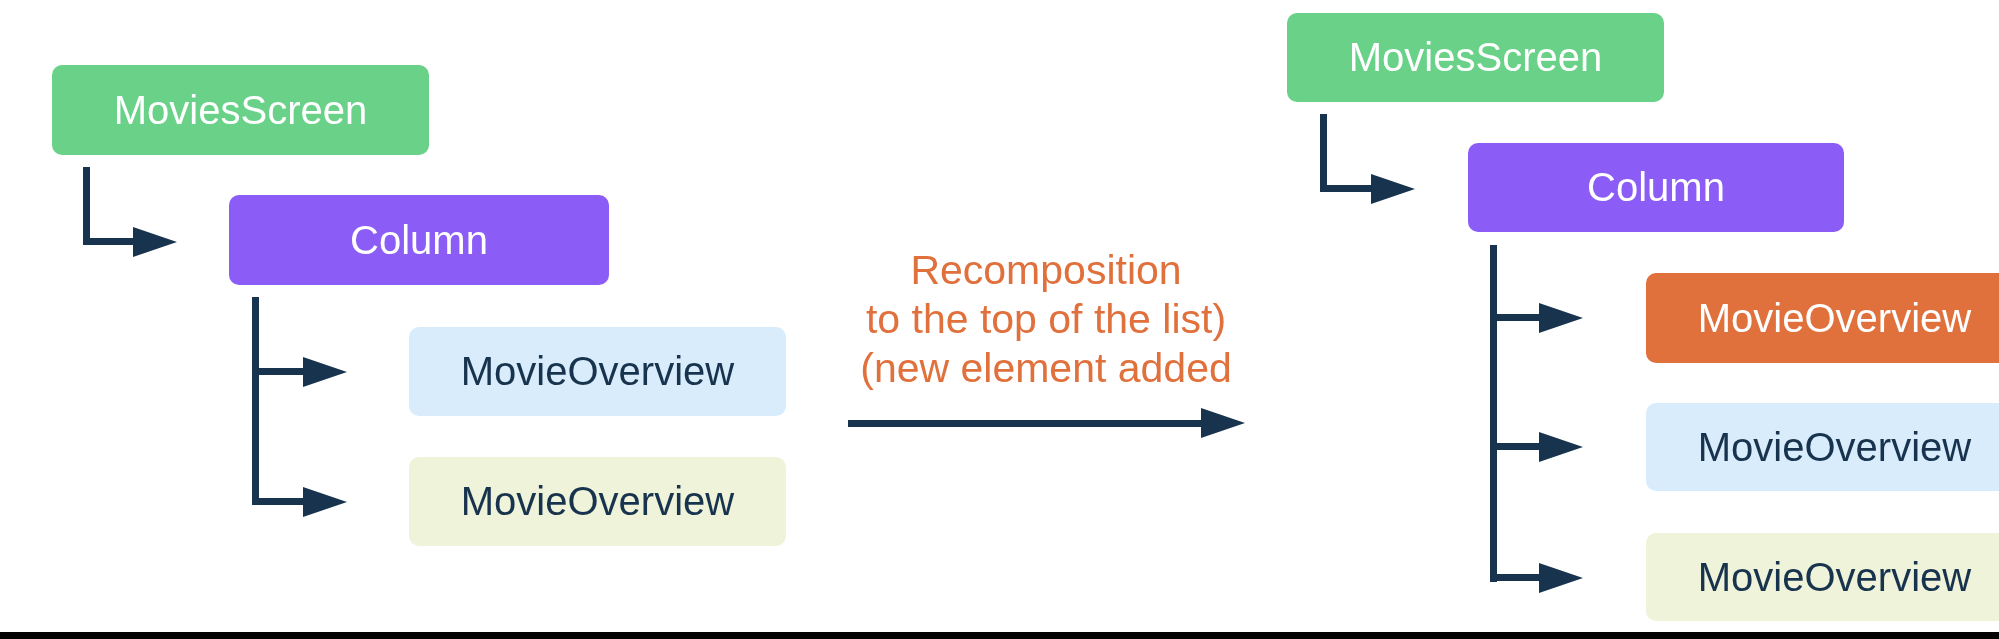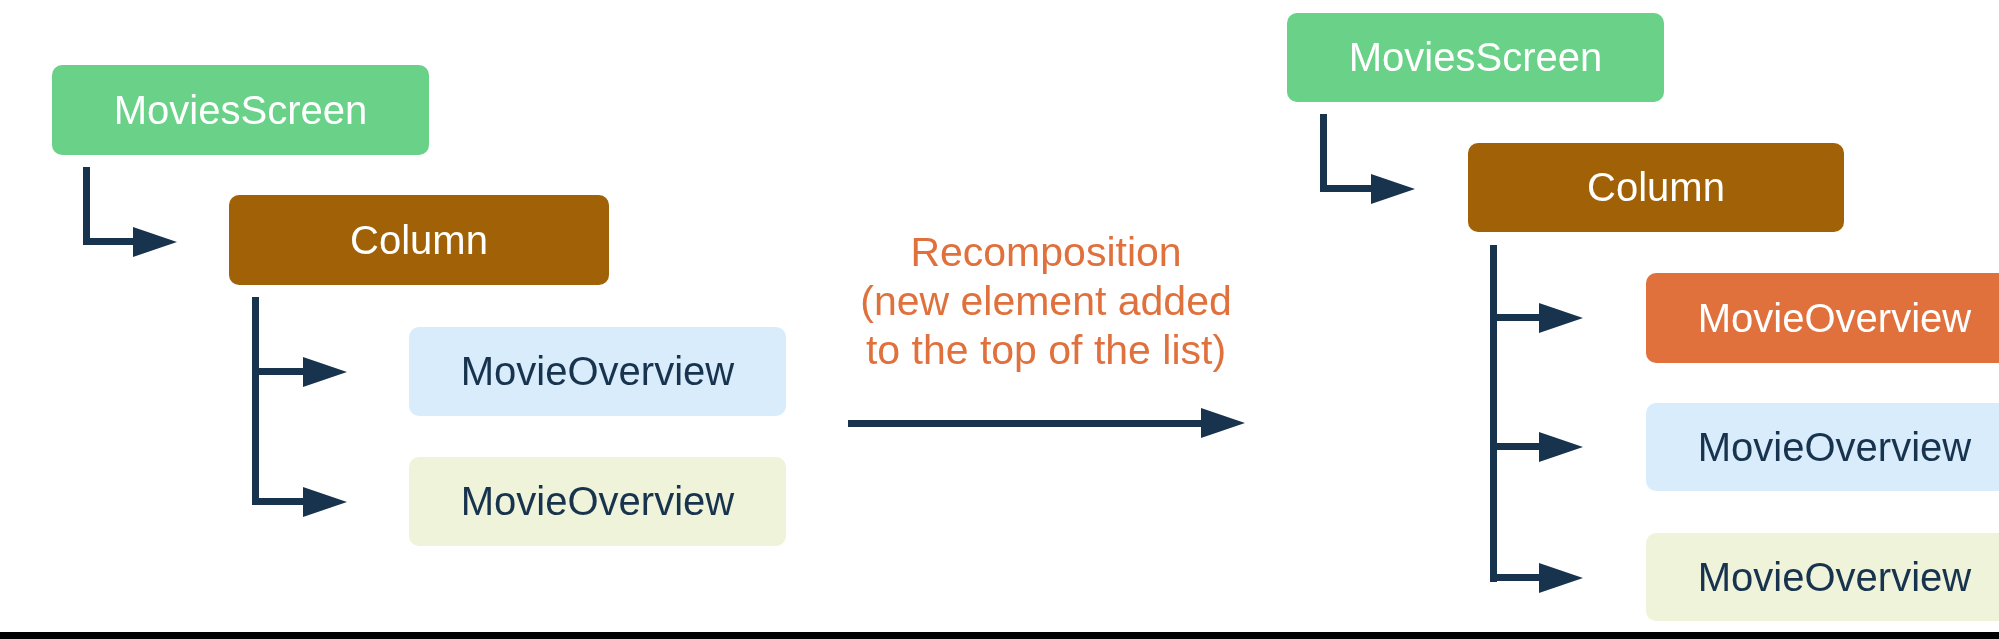--- a/index.html
+++ b/index.html
@@ -20,40 +20,40 @@
     border-radius: 10px;
     display: flex;
     align-items: center;
     justify-content: center;
     font-size: 40px;
     font-weight: 400;
     letter-spacing: 0px;
     margin-left: 36px;
   }
   .node-green  { background: #69D288; color: #ffffff; }
-  .node-blue   { background: #a16207; color: #ffffff; }
+  .node-blue   { background: #8b5cf6; color: #ffffff; }
   .node-orange { background: #E0703C; color: #ffffff; }
   .node-lightblue   { background: #D9ECFB; color: #17334D; }
   .node-lightyellow { background: #EEF3D9; color: #17334D; }
   .line {
     position: absolute;
     background: #17334D;
   }
   .head {
     position: absolute;
     width: 0;
     height: 0;
     border-top: 15px solid transparent;
     border-bottom: 15px solid transparent;
     border-left: 44px solid #17334D;
   }
   .annotation {
     position: absolute;
     left: 820px;
-    top: 228px;
+    top: 246px;
     width: 452px;
     text-align: center;
     color: #E0703C;
     font-size: 41px;
     line-height: 49px;
     font-weight: 400;
   }
   .bottom-bar {
     position: absolute;
     left: 0;
@@ -91,22 +91,22 @@
       <span>MovieOverview</span>
     </div>
     <div class="node node-lightyellow" style="left:373px; top:457px; width:377px; height:89px;">
       <span>MovieOverview</span>
     </div>
   </div>
 
   <div>
     <div class="annotation">
       <div>Recomposition</div>
+      <div>to the top of the list)</div>
       <div>(new element added</div>
-      <div>to the top of the list)</div>
     </div>
     <div class="line" style="left:848px; top:420px; width:355px; height:7px;"></div>
     <div class="head" style="left:1201px; top:408px;"></div>
   </div>
 
   <div>
     <div class="node node-green" style="left:1251px; top:13px; width:377px; height:89px;">
       <span>MoviesScreen</span>
     </div>
 

